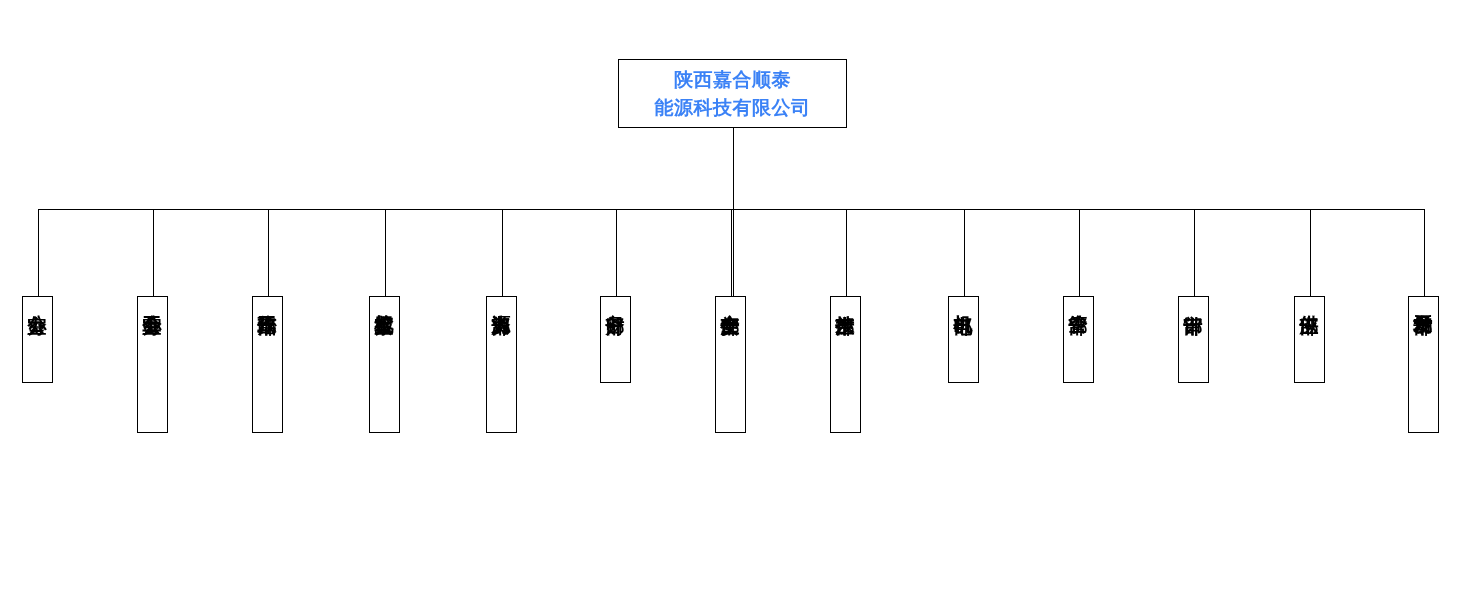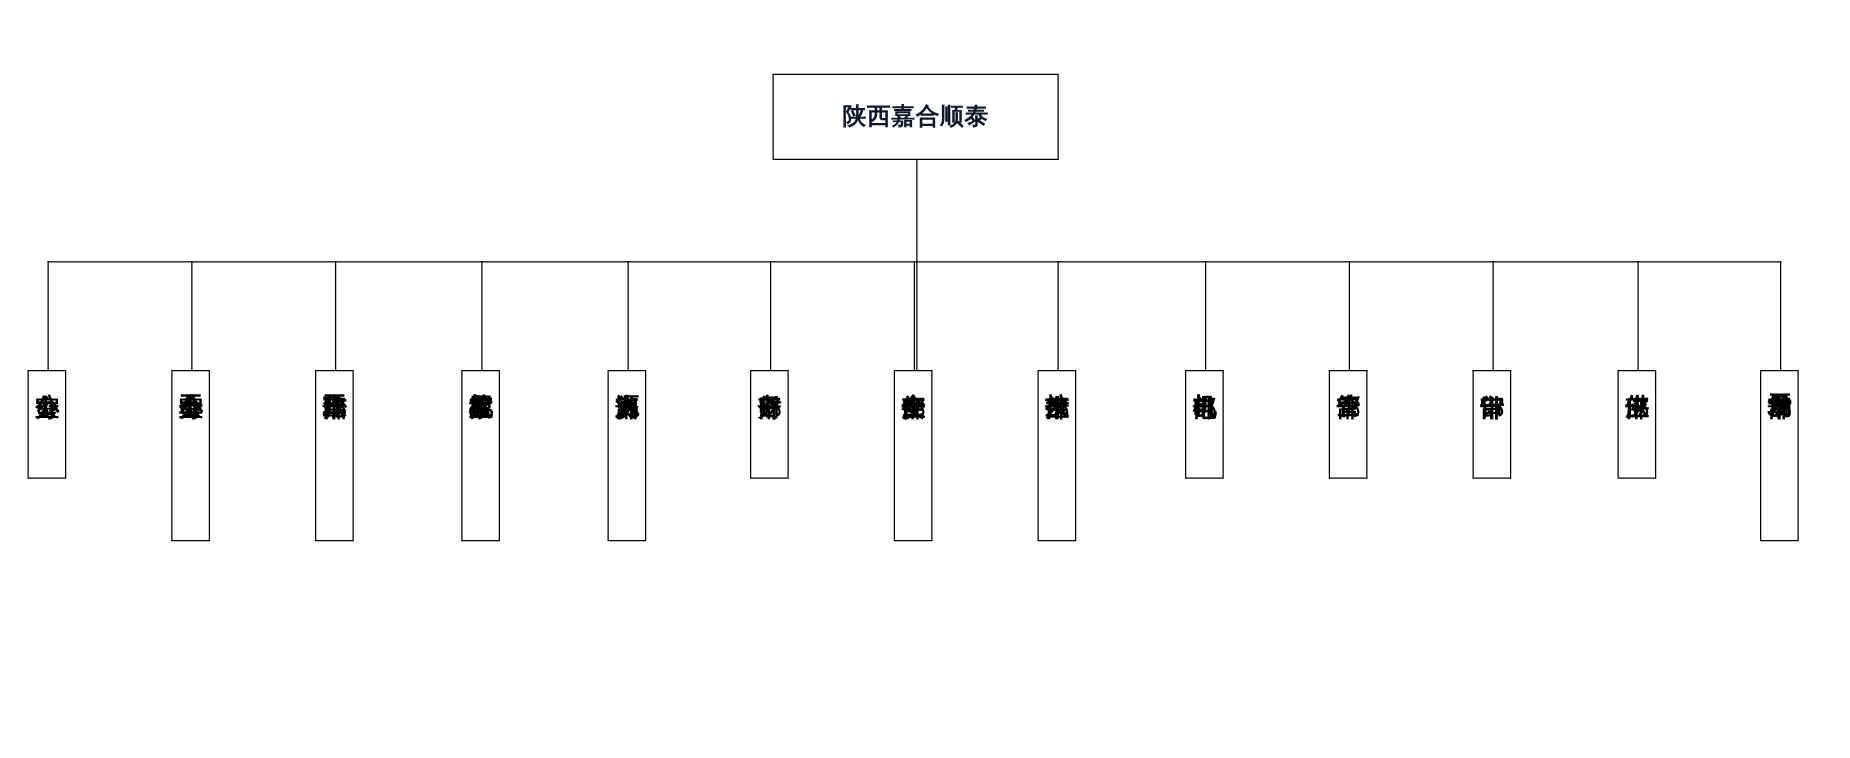--- a/index.html
+++ b/index.html
@@ -23,21 +23,21 @@
     background: #ffffff;
     display: flex;
     flex-direction: column;
     align-items: center;
     justify-content: center;
     text-align: center;
     font-weight: bold;
     font-size: 19px;
     line-height: 1.45;
     letter-spacing: 0.5px;
-    color: #0f172a;
+    color: #3b82f6;
   }
   .root-line {
     display: block;
     white-space: nowrap;
   }
   
   .line-v {
     position: absolute;
     width: 1px;
     background: #000000;
@@ -72,20 +72,21 @@
     color: #000000;
   }
 </style>
 </head>
 <body>
 
 <div id="org-chart">
 
   <div class="root-box" style="left:618px; top:59px; width:229px; height:69px;">
     <span class="root-line">陕西嘉合顺泰</span>
+    <span class="root-line">能源科技有限公司</span>
   </div>
 
   <div class="line-v" style="left:733px; top:128px; height:168px;"></div>
 
   <div class="line-h" style="left:38px; top:209px; width:1387px;"></div>
 
   <div class="line-v" style="left:38px;   top:209px; height:87px;"></div>
   <div class="line-v" style="left:153px;  top:209px; height:87px;"></div>
   <div class="line-v" style="left:268px;  top:209px; height:87px;"></div>
   <div class="line-v" style="left:385px;  top:209px; height:87px;"></div>

